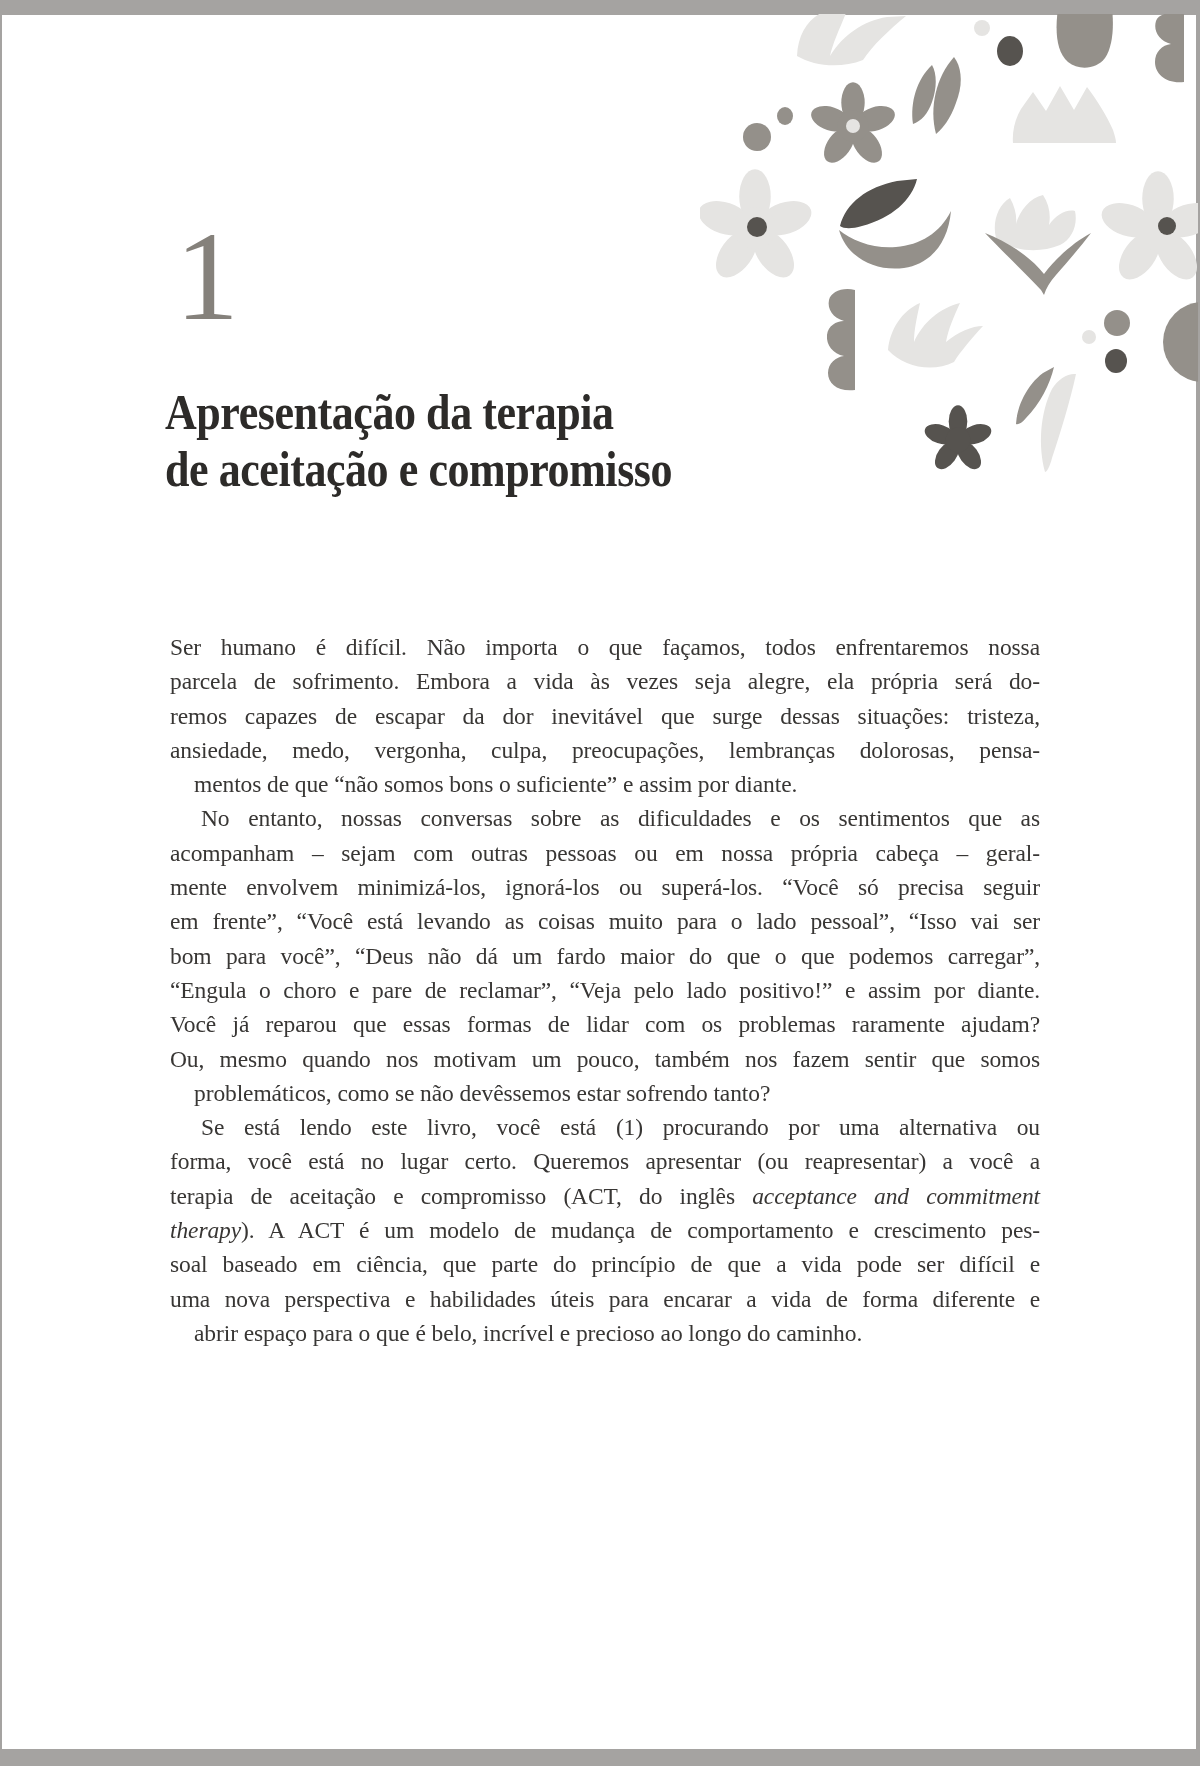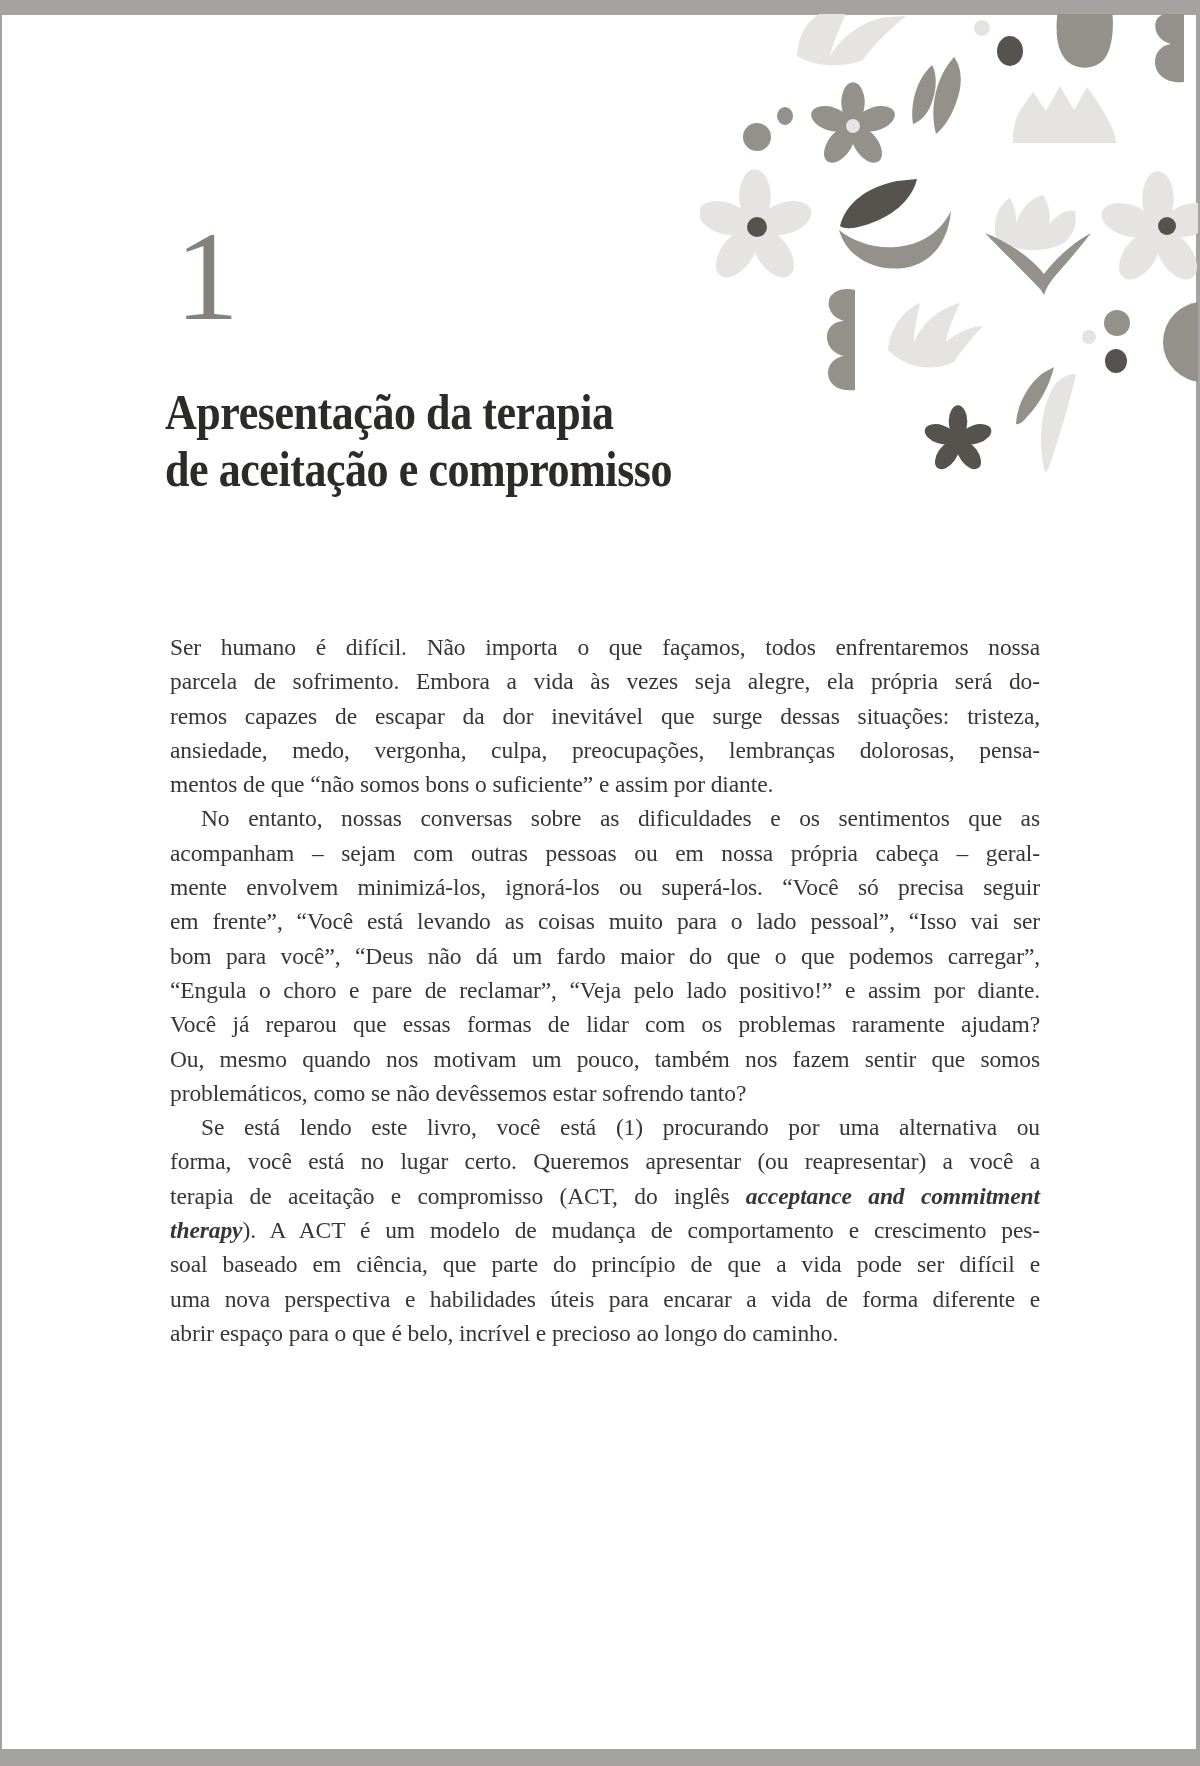--- a/index.html
+++ b/index.html
@@ -31,23 +31,23 @@
   }
   .body-text {
     position:absolute; left:170px; top:630px; width:870px;
     font-size:23.5px; line-height:34.3px; letter-spacing:-0.1px;
     color:var(--text,#383634);
   }
   .body-text .line {
     text-align:justify;
     text-align-last:justify;
   }
-  .body-text .line.last { text-align-last:left; }
+  .body-text .line.last { text-align-last:left;margin-left:24px; }
   .body-text .line.indent { text-indent:31px; }
-  .body-text .it { font-style:italic;font-weight:bold; }
+  .body-text .it { font-style:italic; }
 
   .decoration { position:absolute; left:700px; top:14px; }
 </style>
 </head>
 <body>
 
 <div class="page">
 
   <div class="frame frame-top"></div>
   <div class="frame frame-bottom"></div>

